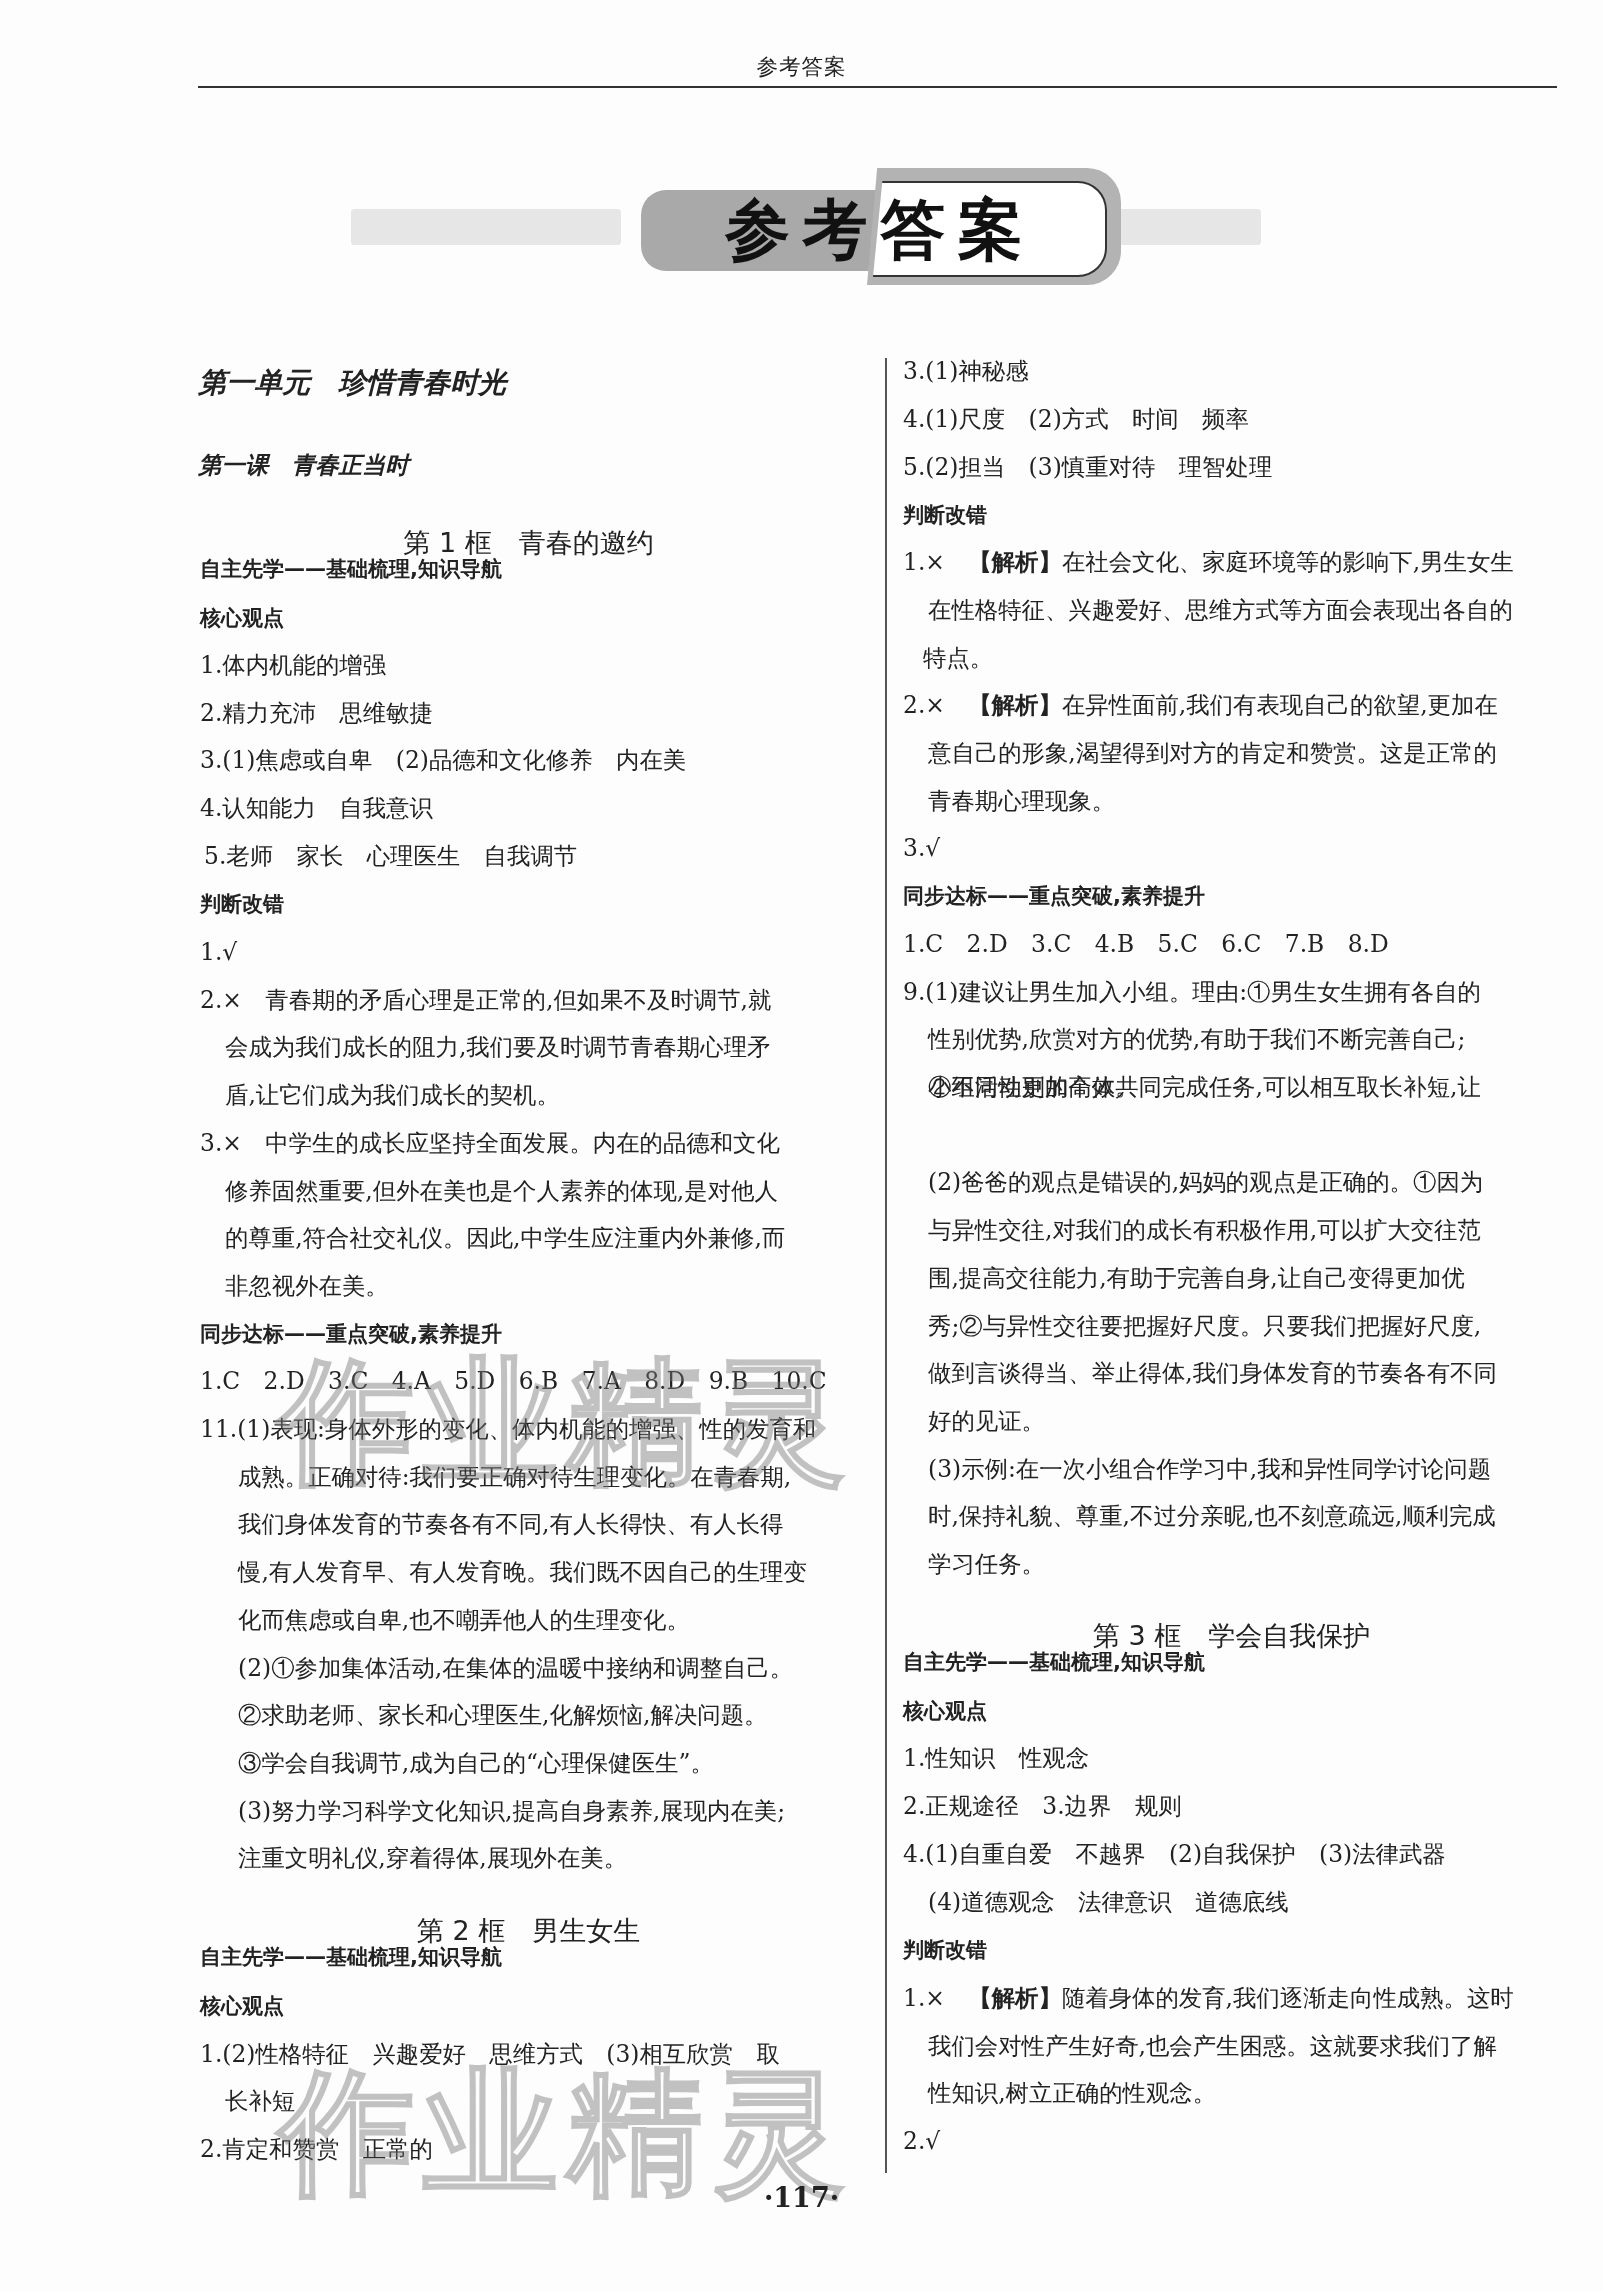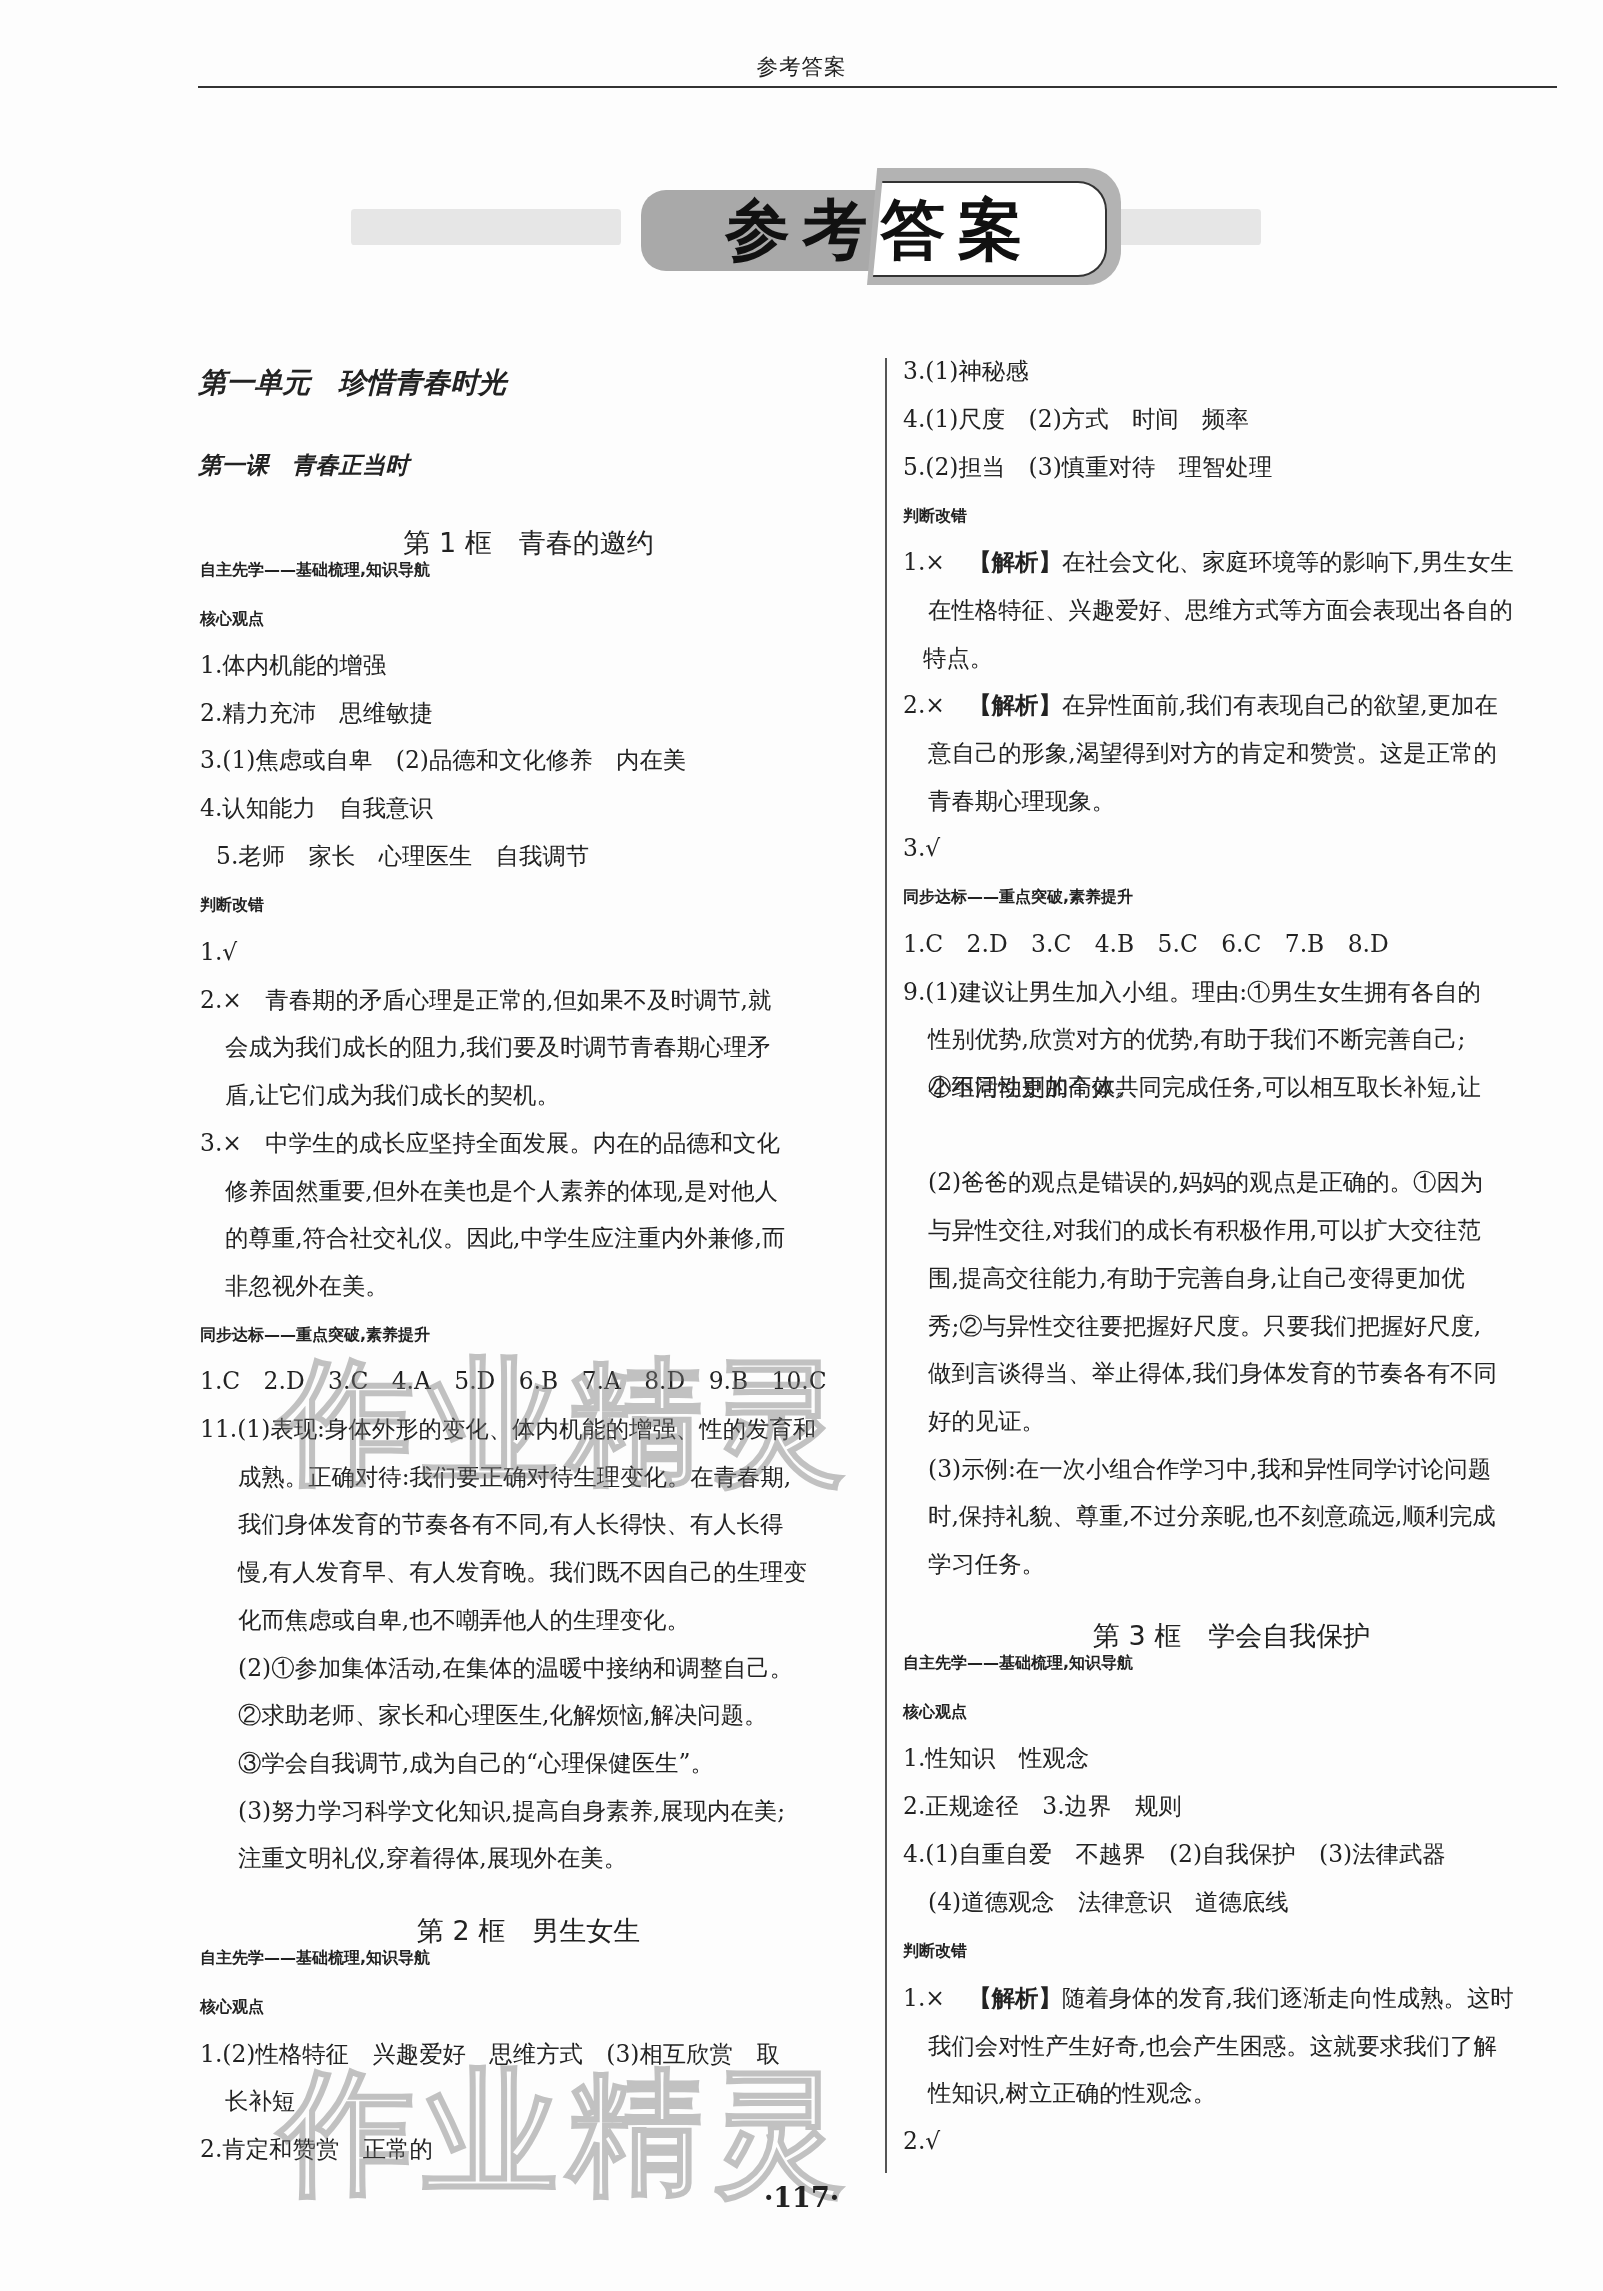--- a/index.html
+++ b/index.html
@@ -33,21 +33,21 @@
   .col-divider { position: absolute; left: 885px; top: 358px; width: 1.8px; height: 1815px; background: #555; }
 
   .col { position: absolute; top: 0; }
   .col.left { left: 200px; width: 657px; }
   .col.right { left: 903px; width: 657px; }
 
   .line { position: absolute; font-size: 23.4px; line-height: 31px; white-space: nowrap; color: #222; }
   .unit-title { font-family: "DejaVu Sans", sans-serif; font-weight: bold; font-size: 28px; font-style: italic; color: #222; }
   .lesson-title { font-family: "DejaVu Sans", sans-serif; font-weight: bold; font-size: 23.4px; font-style: italic; }
   .frame-title { font-family: "DejaVu Sans", sans-serif; font-size: 27px; width: 657px; text-align: center; color: #222; margin-top: 27px; }
-  .sec { font-family: "DejaVu Sans", sans-serif; font-weight: bold; font-size: 16px; color: #222; }
+  .sec { font-family: "DejaVu Sans", sans-serif; font-weight: bold; font-size: 21px; color: #222; }
   .jx { font-weight: bold; font-family: "DejaVu Sans", sans-serif; margin-top: 11px; }
   .page-num { position: absolute; left: 0; width: 1603px; top: 2182px; text-align: center; font-weight: bold; font-size: 27px; }
 
   .watermark {
     position: absolute; font-family: "DejaVu Sans", sans-serif; font-weight: bold; font-size: 135px;
     color: transparent; -webkit-text-stroke: 1.8px rgba(120,120,120,.45); letter-spacing: 9px; pointer-events: none;
   }
 </style>
 </head>
 <body>
@@ -69,21 +69,21 @@
 <div class="col left" id="leftCol">
     <div class="line unit-title" style="top: 367px; left: -1.8px;">第一单元　珍惜青春时光</div>
     <div class="line lesson-title" style="top: 450px; left: -1.8px;">第一课　青春正当时</div>
     <div class="line frame-title" style="top: 500px; left: 0px;">第 1 框　青春的邀约</div>
     <div class="line sec" style="top: 554px; left: 0px;">自主先学——基础梳理,知识导航</div>
     <div class="line sec" style="top: 603px; left: 0px;">核心观点</div>
     <div class="line" style="top: 650px; left: 0px;">1.体内机能的增强</div>
     <div class="line" style="top: 698px; left: 0px;">2.精力充沛　思维敏捷</div>
     <div class="line" style="top: 745px; left: 0px;">3.(1)焦虑或自卑　(2)品德和文化修养　内在美</div>
     <div class="line" style="top: 793px; left: 0px;">4.认知能力　自我意识</div>
-    <div class="line" style="top: 841px; left: 16px; text-align: center;">5.老师　家长　心理医生　自我调节</div>
+    <div class="line" style="top: 841px; left: 4px; text-align: center;">5.老师　家长　心理医生　自我调节</div>
     <div class="line sec" style="top: 889px; left: 0px;">判断改错</div>
     <div class="line" style="top: 937px; left: 0px;">1.√</div>
     <div class="line" style="top: 985px; left: 0px;">2.×　青春期的矛盾心理是正常的,但如果不及时调节,就</div>
     <div class="line" style="top: 1032px; left: 25px;">会成为我们成长的阻力,我们要及时调节青春期心理矛</div>
     <div class="line" style="top: 1080px; left: 25px;">盾,让它们成为我们成长的契机。</div>
     <div class="line" style="top: 1128px; left: 0px;">3.×　中学生的成长应坚持全面发展。内在的品德和文化</div>
     <div class="line" style="top: 1176px; left: 25px;">修养固然重要,但外在美也是个人素养的体现,是对他人</div>
     <div class="line" style="top: 1223px; left: 25px;">的尊重,符合社交礼仪。因此,中学生应注重内外兼修,而</div>
     <div class="line" style="top: 1271px; left: 25px;">非忽视外在美。</div>
     <div class="line sec" style="top: 1319px; left: 0px;">同步达标——重点突破,素养提升</div>

